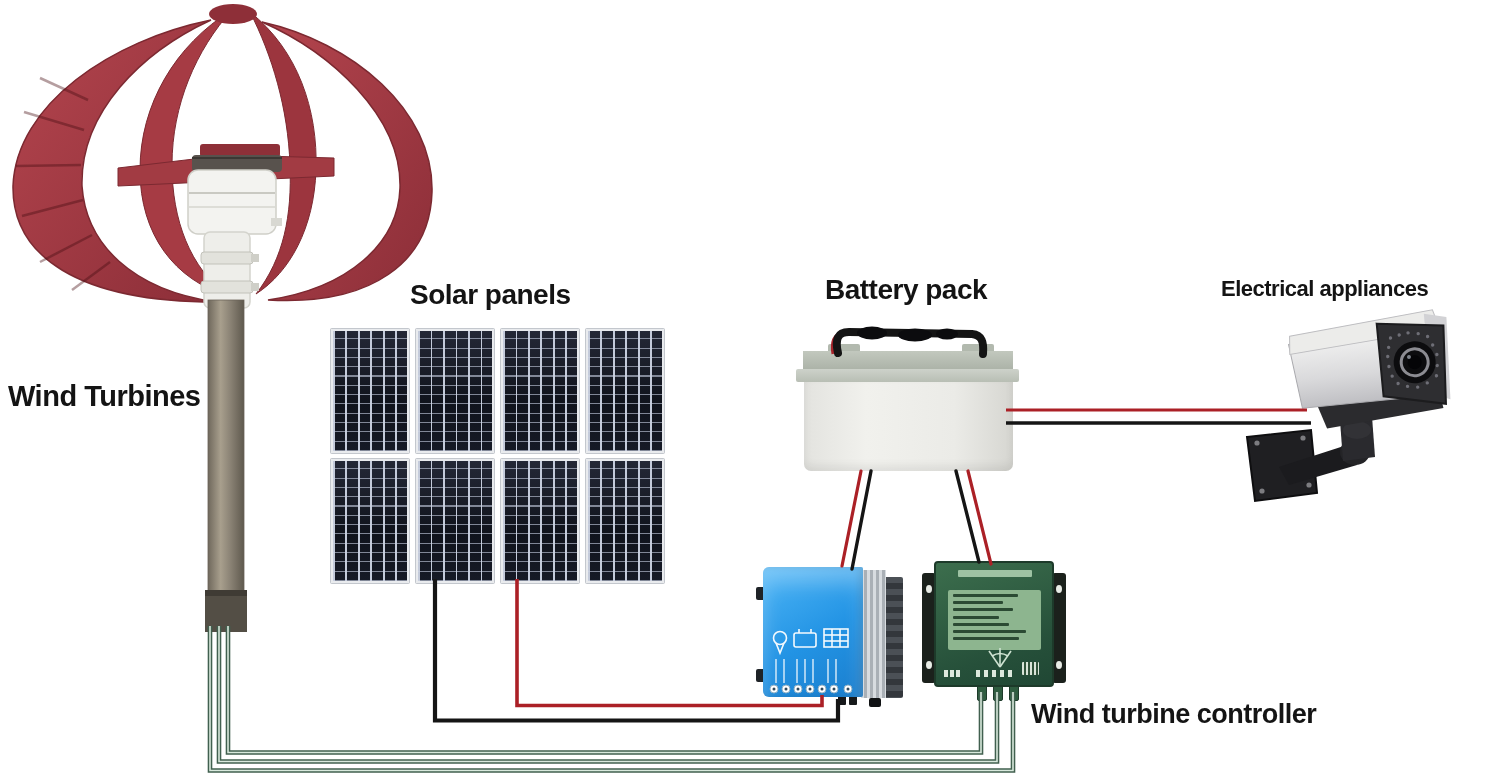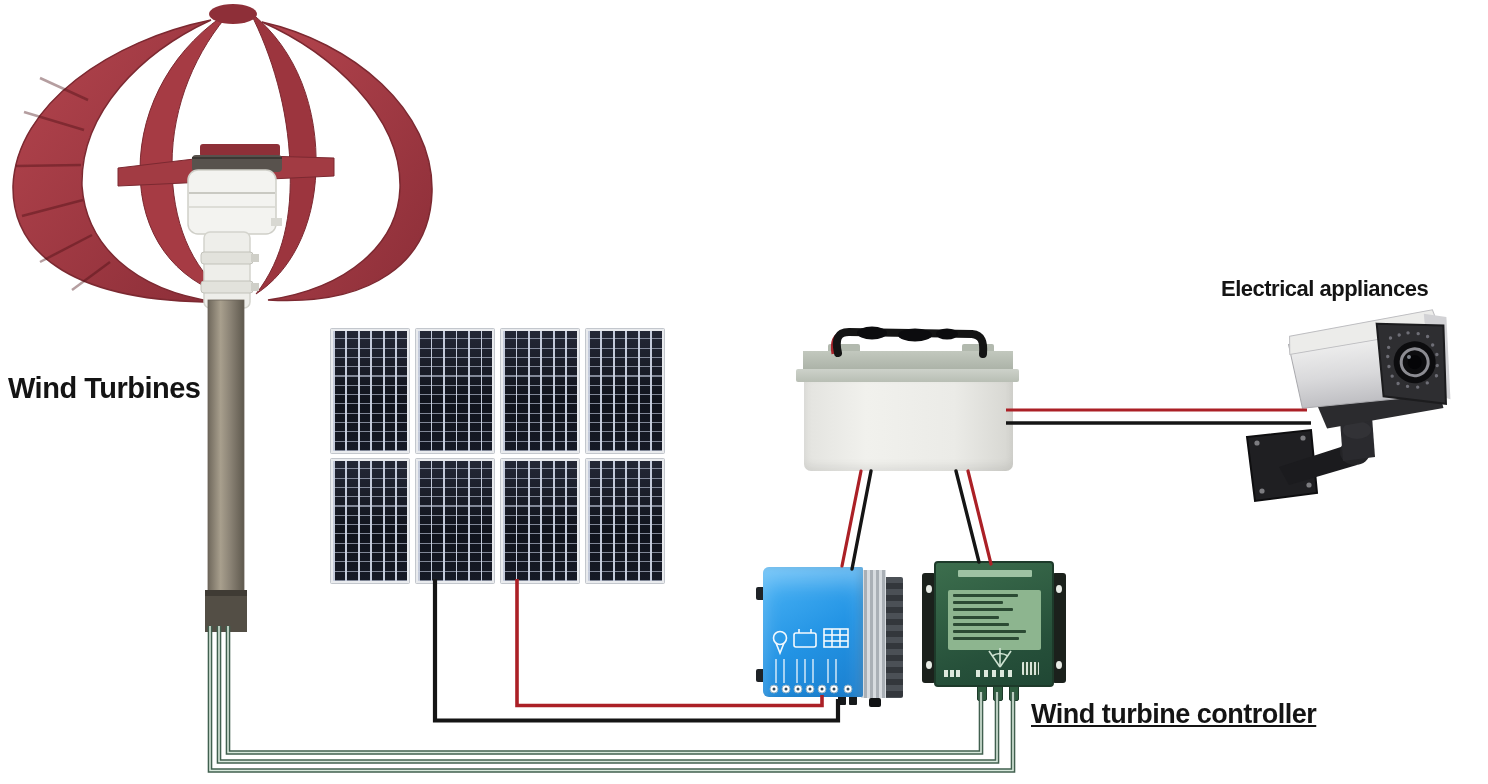--- a/index.html
+++ b/index.html
@@ -334,17 +334,19 @@
     <g>
       <path d="M210,626 L210,770.5 L1013,770.5 L1013,692" stroke="#41604f" stroke-width="4.6" fill="none"></path>
       <path d="M219,626 L219,761.5 L997,761.5  L997,692" stroke="#41604f" stroke-width="4.6" fill="none"></path>
       <path d="M228,626 L228,752.5 L981,752.5  L981,692" stroke="#41604f" stroke-width="4.6" fill="none"></path>
       <path d="M210,626 L210,770.5 L1013,770.5 L1013,692" stroke="#d9e9dd" stroke-width="1.6" fill="none"></path>
       <path d="M219,626 L219,761.5 L997,761.5  L997,692" stroke="#d9e9dd" stroke-width="1.6" fill="none"></path>
       <path d="M228,626 L228,752.5 L981,752.5  L981,692" stroke="#d9e9dd" stroke-width="1.6" fill="none"></path>
     </g>
   </svg>
 
-  <div class="lbl" style="left:8px;top:372px;font-size:29px;">Wind Turbines</div>
+  <div class="lbl" style="left:8px;top:380px;font-size:29px;">Wind Turbines</div>
+  <div class="lbl" style="left:410px;top:279px;font-size:28px;">Solar panels</div>
+  <div class="lbl" style="left:825px;top:274px;font-size:28px;">Battery pack</div>
   <div class="lbl" style="left:1221px;top:276px;font-size:22px;">Electrical appliances</div>
-  <div class="lbl" style="left:1031px;top:699px;font-size:27px;text-decoration:underline;">Wind turbine controller</div>
+  <div class="lbl" style="left:1031px;top:699px;font-size:27px;">Wind turbine controller</div>
 
 </div>
 
 </body></html>

